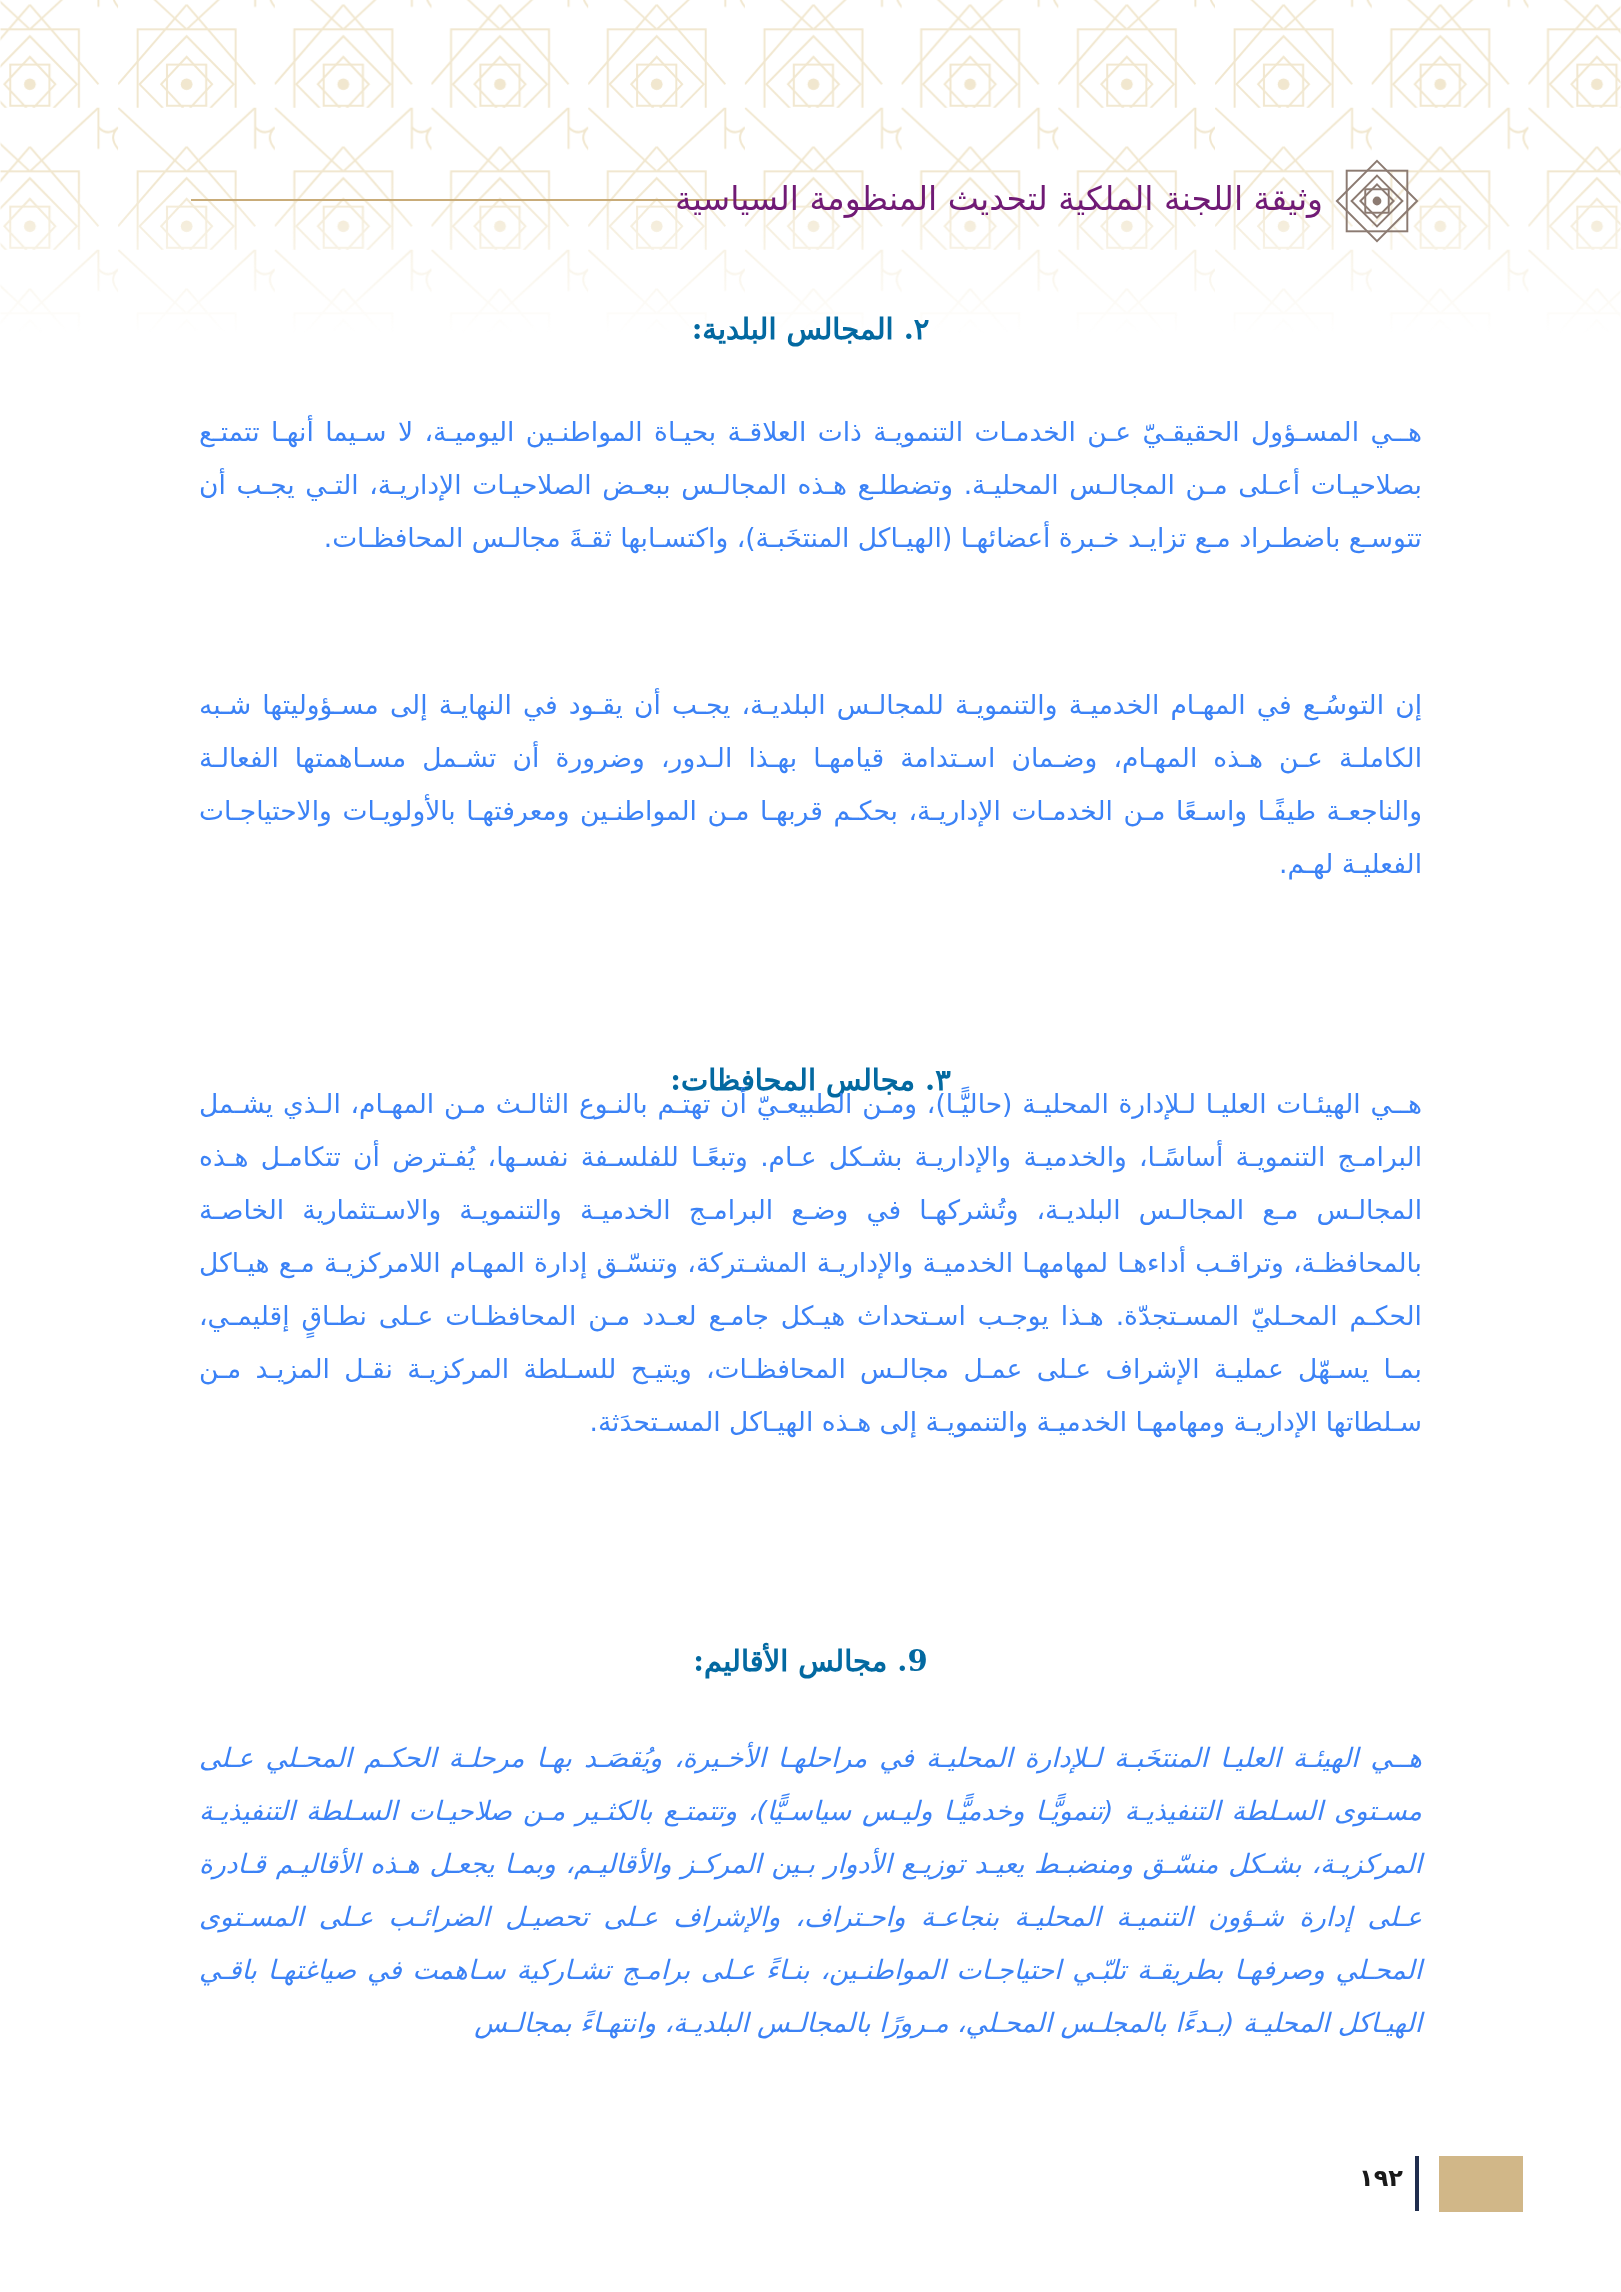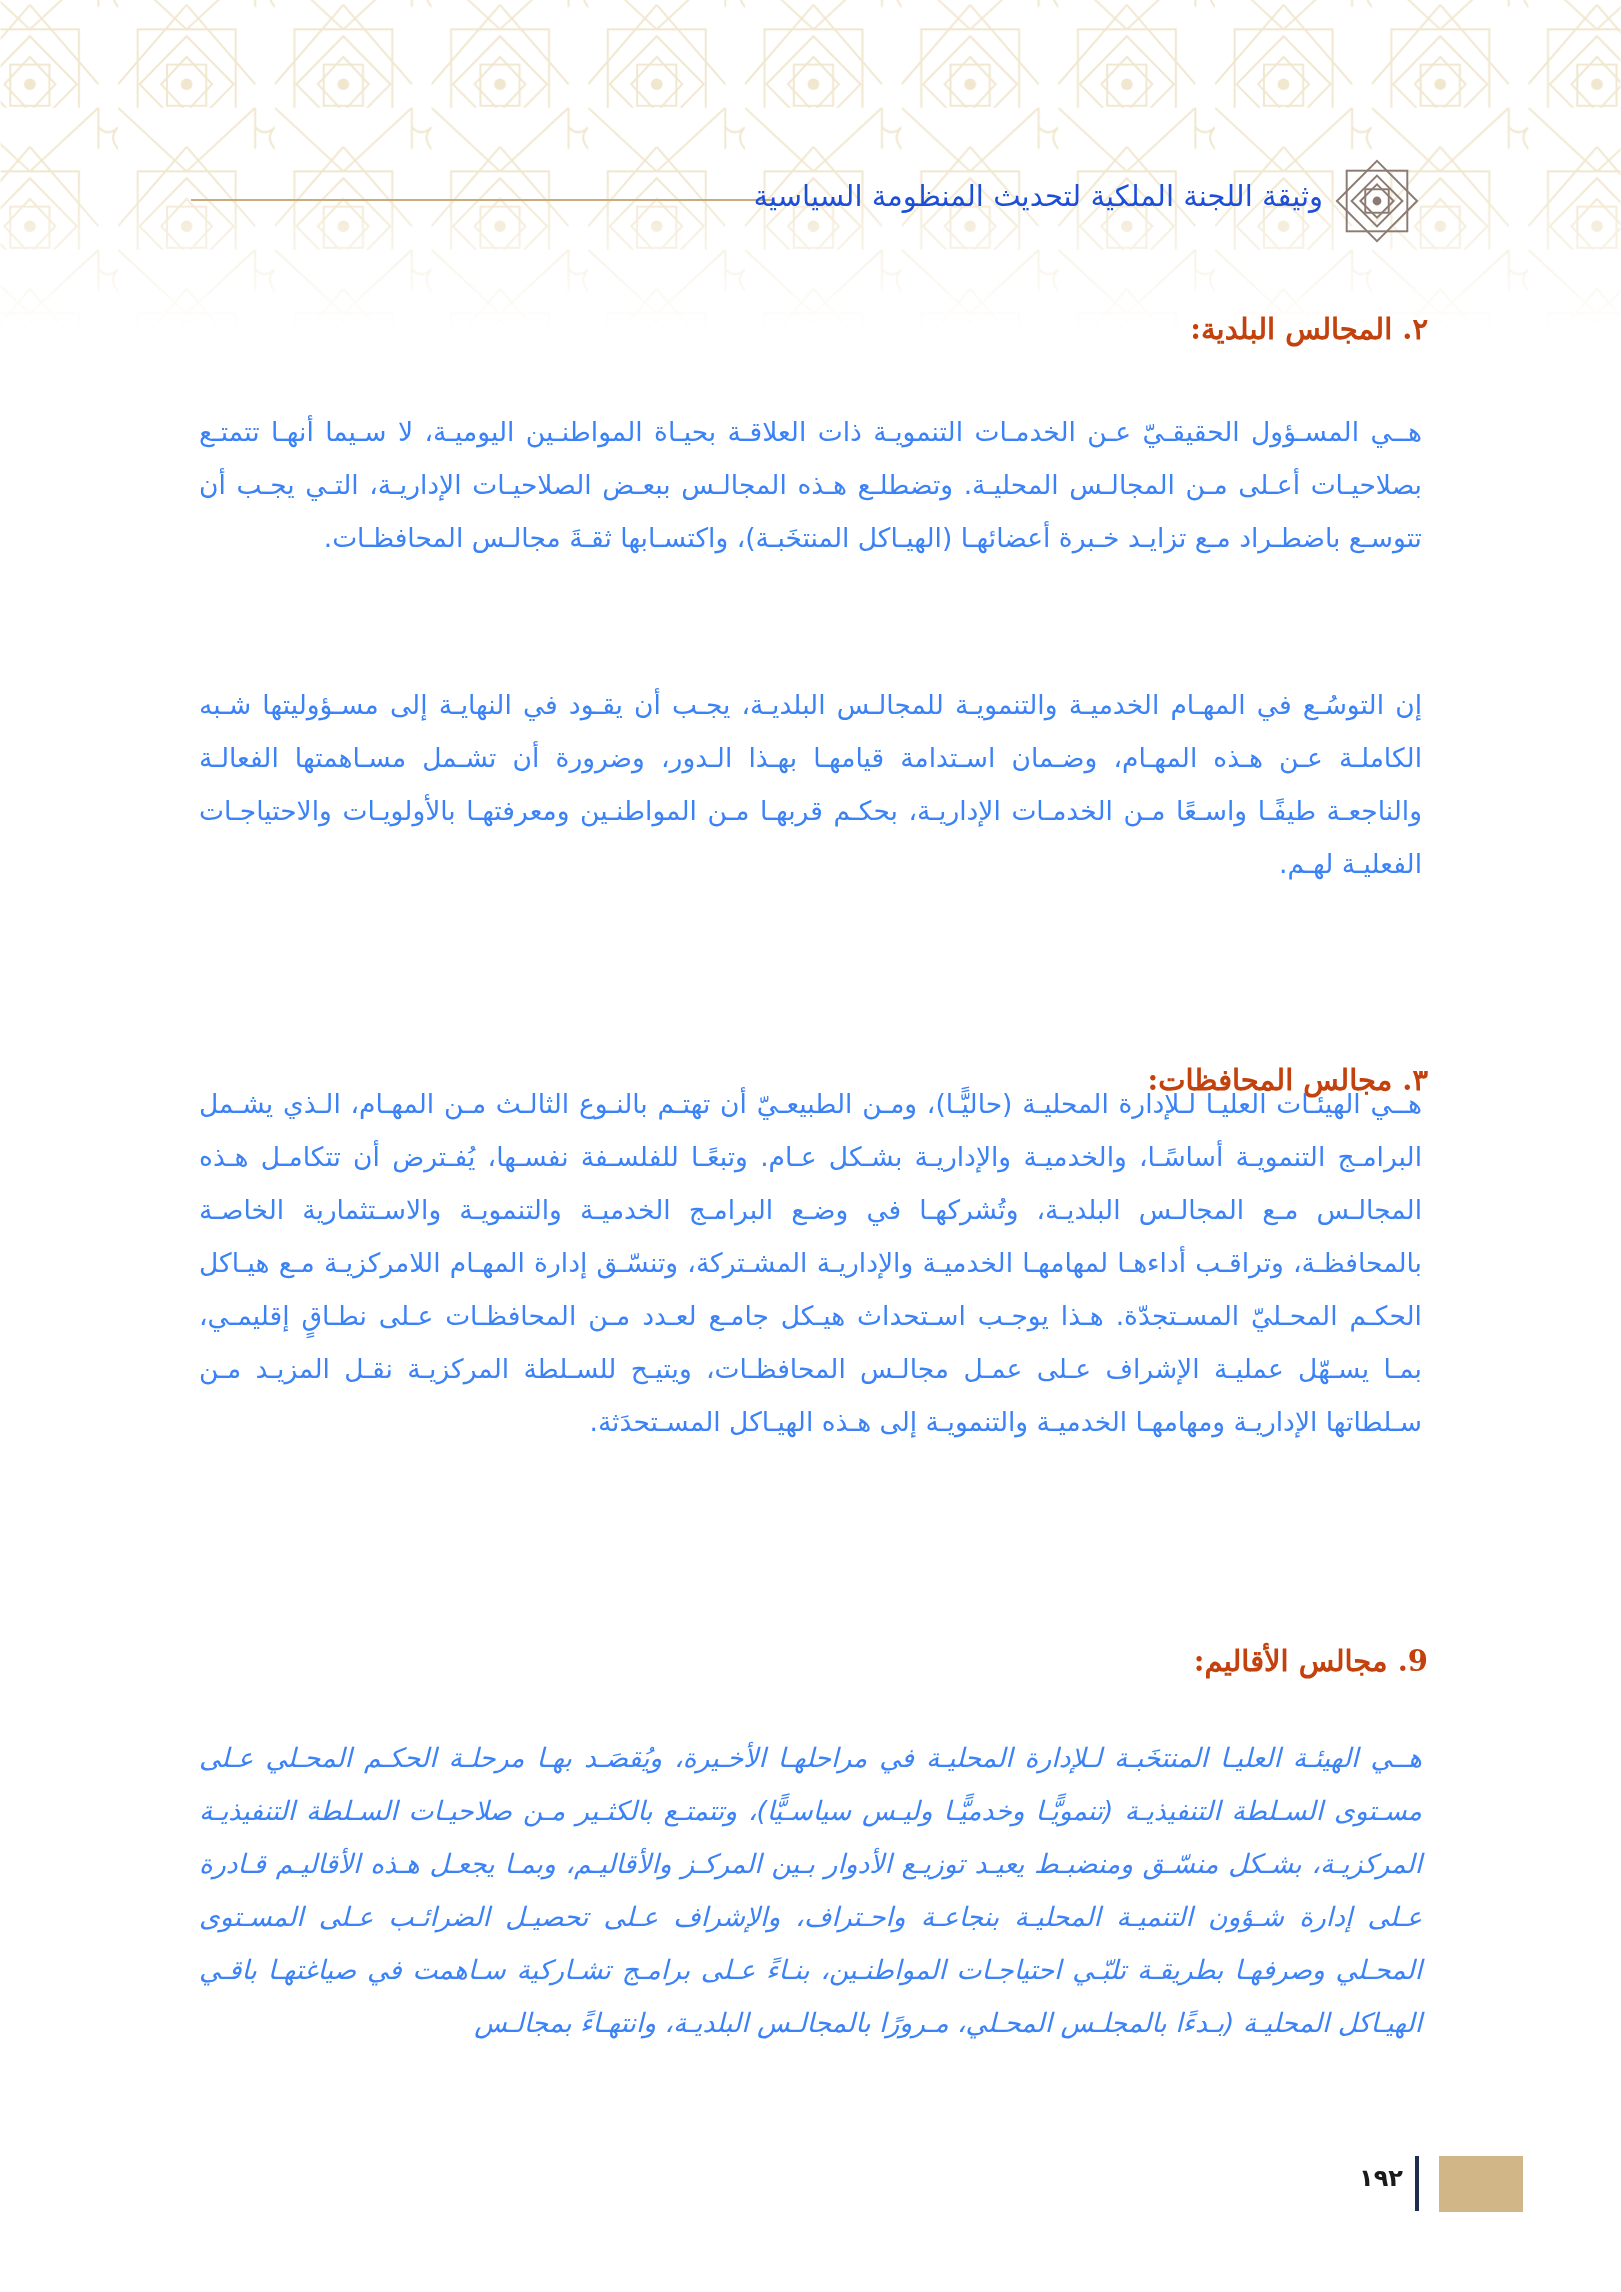--- a/index.html
+++ b/index.html
@@ -38,46 +38,46 @@
       width: 583px;
       height: 2px;
       background: #c9ac79;
     }
     .header-title {
       position: absolute;
       right: 103px;
       top: 11.8px;
       direction: rtl;
       font-family: "DejaVu Sans", sans-serif;
-      font-size: 29px;
-      color: #1d4ed8;
+      font-size: 33px;
+      color: #701a75;
       white-space: nowrap;
     }
     .header-logo {
       position: absolute;
       right: 4.9px;
       top: -9.8px;
       width: 88px;
       height: 88px;
     }
     .content {
       position: absolute;
       left: 193px;
       width: 1235px;
       direction: rtl;
       text-align: justify;
     }
     .section-title {
       font-family: "DejaVu Serif", serif;
       font-weight: bold;
       font-size: 29px;
-      color: #c2410c;
+      color: #0369a1;
       margin: 0;
       direction: rtl;
-      text-align: right;
+      text-align: center;
       line-height: 1.2;
     }
     .para {
       font-family: "DejaVu Sans", sans-serif;
       font-size: 26.5px;
       line-height: 53px;
       color: #3b82f6;
       margin: 6px;
       text-align: justify;
       text-align-last: right;

